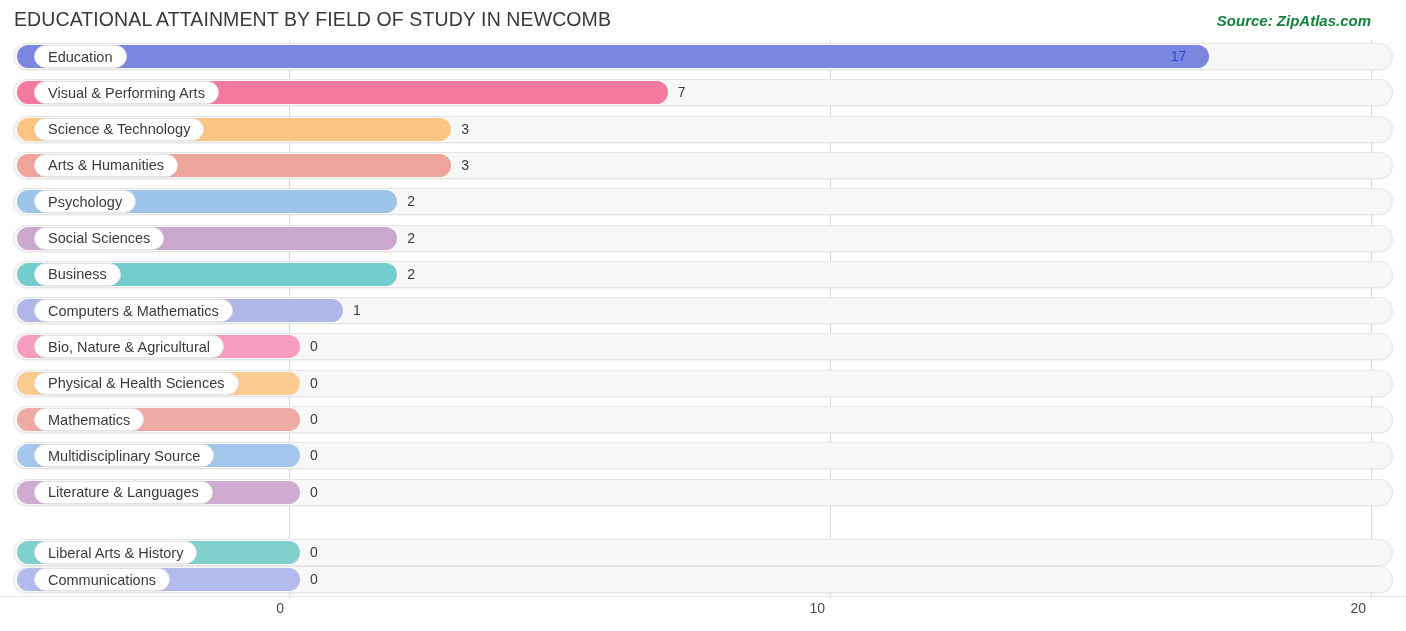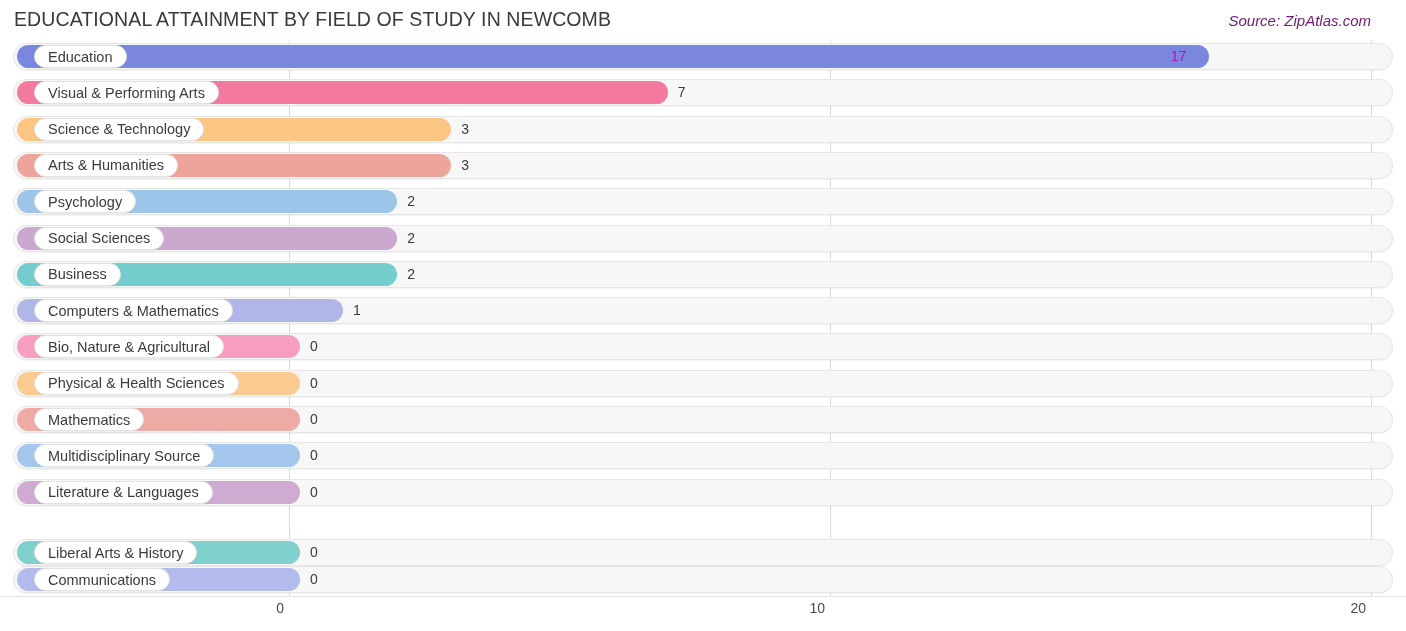--- a/index.html
+++ b/index.html
@@ -32,22 +32,22 @@
     color: #3a3a3a;
     font-weight: 400;
     white-space: nowrap;
   }
   .source {
     position: absolute;
     right: 12px;
     top: 12px;
     font-size: 15px;
     font-style: italic;
-    font-weight: normal;
-    color: #701a75;
+    font-weight: bold;
+    color: #15803d;
     white-space: nowrap;
   }
 
   
   .plot {
     position: absolute;
     left: 0;
     top: 40px;
     width: 1406px;
     height: 556px;
@@ -117,21 +117,21 @@
     font-size: 14px;
     color: #3b3b3b;
     white-space: nowrap;
   }
   .value-in {
     position: absolute;
     top: 5px;
     height: 23px;
     line-height: 23px;
     font-size: 14px;
-    color: #a21caf;
+    color: #1d4ed8;
     white-space: nowrap;
   }
 
   
   .axis {
     position: absolute;
     left: 0;
     top: 596px;
     width: 1406px;
     height: 35px;

